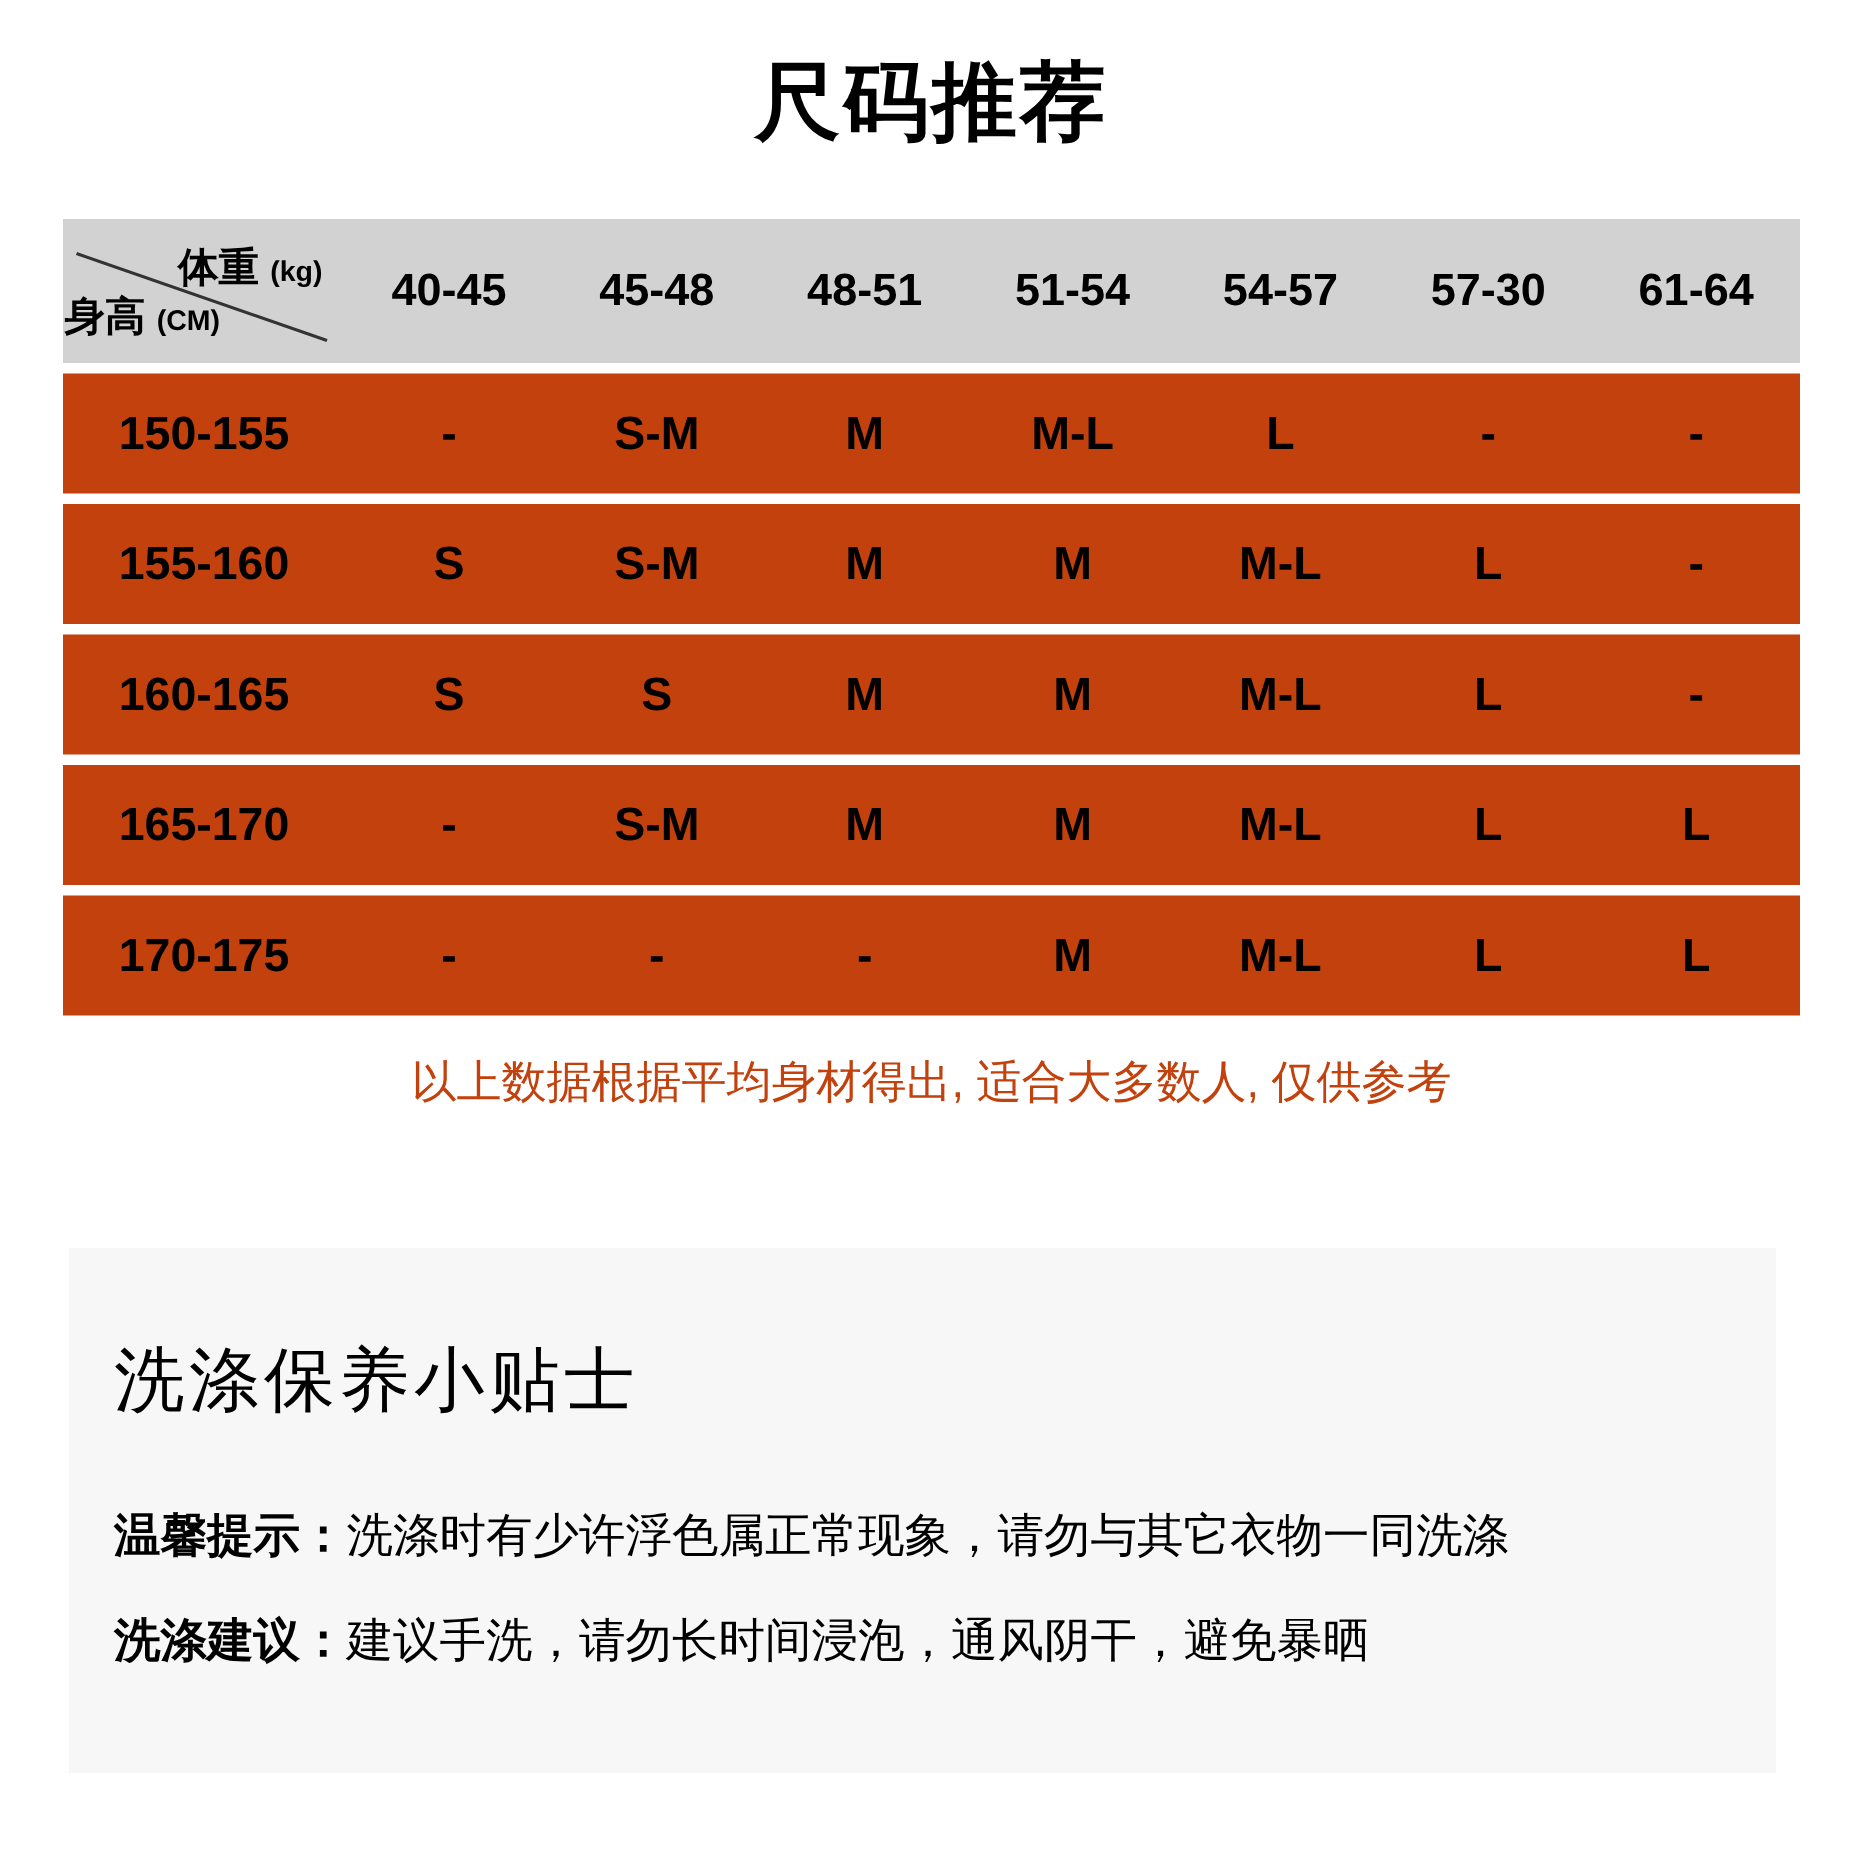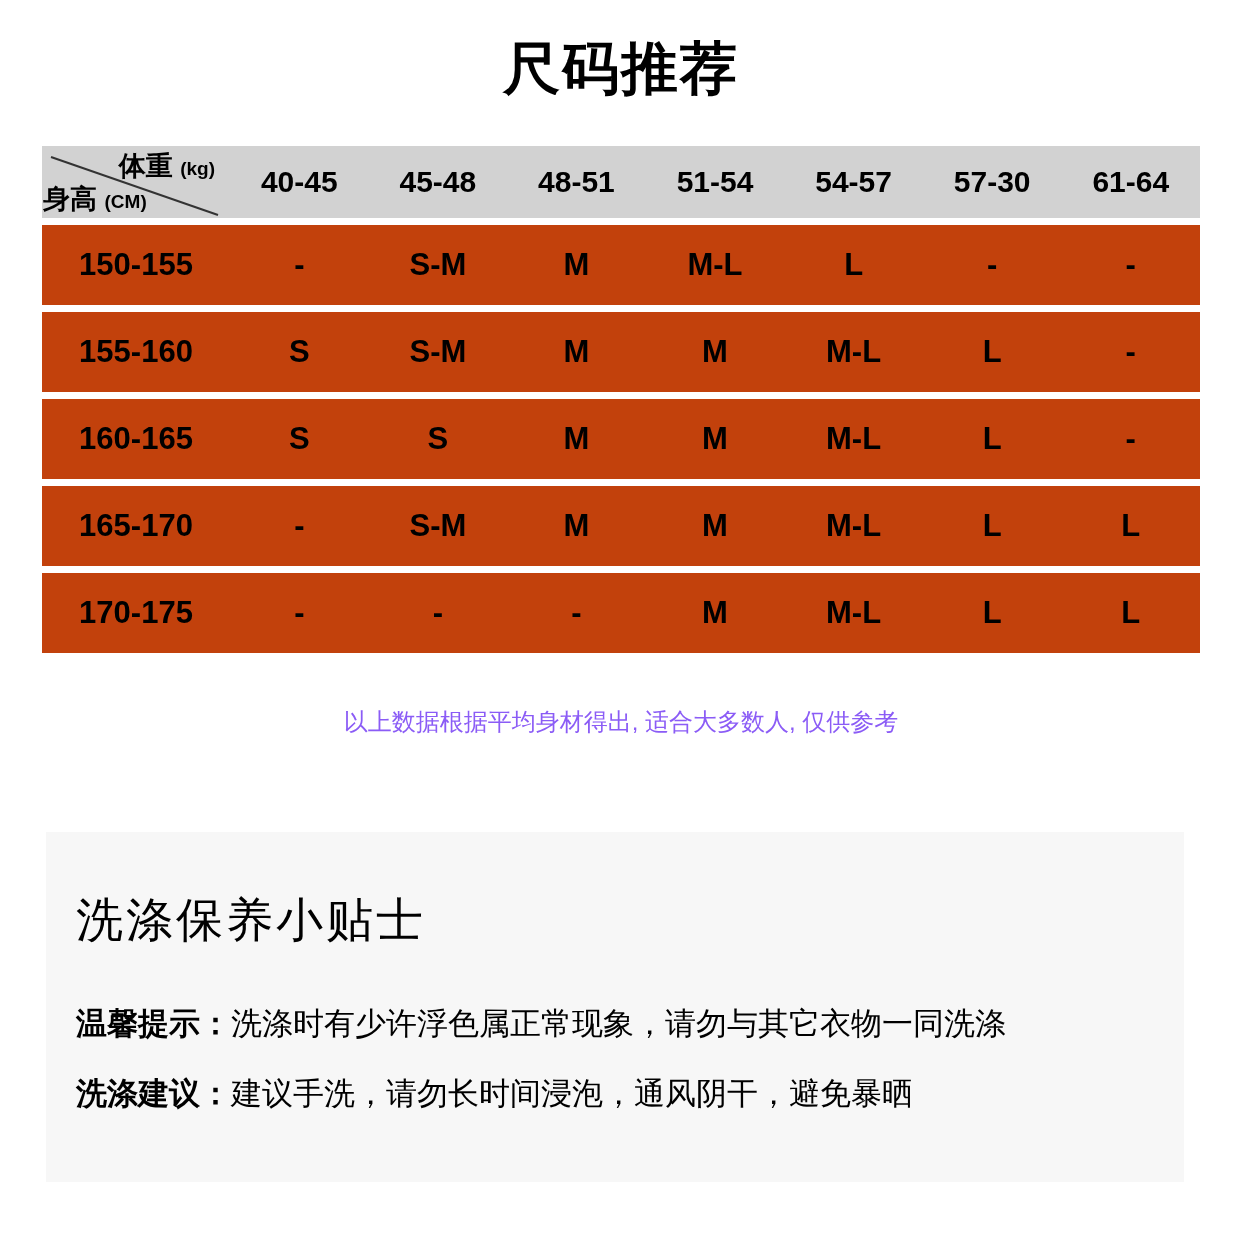--- a/index.html
+++ b/index.html
@@ -30,21 +30,21 @@
 
   
   .size-table {
     position: absolute;
     top: 146px;
     left: 42px;
     width: 1158px;
   }
   .header-row {
     display: flex;
-    height: 72px;
+    height: 96px;
     background: #d2d2d2;
     align-items: center;
   }
   .corner-cell {
     width: 188px;
     height: 82px;
     position: relative;
     flex: 0 0 188px;
   }
   .corner-cell svg {
@@ -100,23 +100,23 @@
     font-weight: 700;
   }
 
   
   .table-note {
     position: absolute;
     top: 700px;
     left: 0;
     width: 1242px;
     text-align: center;
-    font-size: 24px;
+    font-size: 30px;
     line-height: 44px;
-    color: #8b5cf6;
+    color: #c2410c;
   }
 
   
   .care-panel {
     position: absolute;
     top: 832px;
     left: 46px;
     width: 1138px;
     height: 350px;
     background: #f7f7f7;

